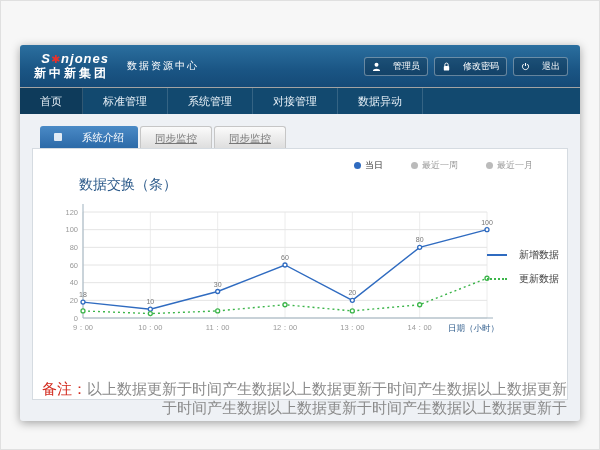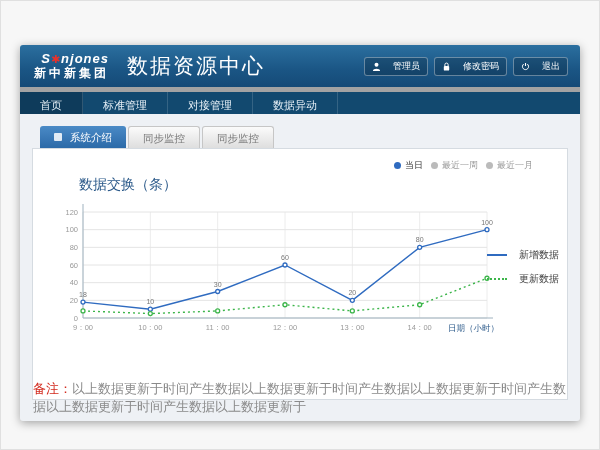--- a/index.html
+++ b/index.html
@@ -23,84 +23,85 @@
     height:42px;
     background:linear-gradient(180deg,#2b6f9f 0%,#1a5584 60%,#154a77 100%);
     display:flex; align-items:center;
     color:#fff;
     text-align:right;
   }
   .logo { margin-left:14px; line-height:1.1; cursor:pointer; }
   .logo-top { font-size:13px; font-weight:bold; font-style:italic; letter-spacing:1px; }
   .logo-mark { color:#e8312a; font-style:normal; font-size:11px; }
   .logo-bottom { font-size:12px; font-weight:bold; letter-spacing:3px; }
-  .app-title { margin-left:18px; font-size:21px; letter-spacing:2px; }
+  .app-title { margin-left:18px; font-size:10px; letter-spacing:2px; }
   .header-actions { margin-left:auto; margin-right:12px; display:flex; gap:6px; }
   .hbtn {
     display:flex; align-items:center; gap:12px;
     font-size:9px; color:#fff;
     background:rgba(0,0,0,0.18);
     border:1px solid rgba(255,255,255,0.35);
     border-radius:3px;
     padding:2px 7px;
     cursor:pointer;
   }
   .hbtn svg { display:block; }
   
   .nav {
     height:27px;
     background:#12496f;
-    border-top:5px solid #a3a3a3;
+    border-top:1px solid #a3a3a3;
     display:flex;
   }
   .nav-item {
     line-height:26px; padding:0 20px;
     font-size:11px; color:#e8f1f8;
     border-right:1px solid rgba(255,255,255,0.15);
     cursor:pointer;
   }
   .nav-item.active { background:rgba(0,0,0,0.18); }
   
   .content { padding:12px 12px 0; }
   .tabs { display:flex; gap:2px; margin-left:8px; }
   .tab {
     line-height:22px; height:22px; padding:0 14px;
     font-size:10.5px; border-radius:3px 3px 0 0; cursor:pointer;
-    display:flex; align-items:center; gap:8px;
+    display:flex; align-items:center; gap:20px;
   }
   .tab.active {
     background:linear-gradient(180deg,#4a8ac6,#2c6aa8);
     color:#fff;
   }
   .tab.inactive {
     background:linear-gradient(180deg,#fbfbfb,#dedede);
     border:1px solid #c6c6c6; border-bottom:none;
     color:#777;
+    text-decoration:underline;
   }
   .tab-icon { width:8px; height:8px; background:rgba(255,255,255,0.85); display:inline-block; border-radius:1px; }
   .panel {
     background:#fff;
     border:1px solid #d5dbe1;
     height:252px;
     position:relative;
     padding-top:10px;
   }
   
-  .filters { display:flex; justify-content:flex-end; gap:8px; margin-right:34px; font-size:9px; }
+  .filters { display:flex; justify-content:flex-end; gap:28px; margin-right:34px; font-size:9px; }
   .filter { display:flex; align-items:center; gap:4px; color:#999; cursor:pointer; }
   .filter.active { color:#333; }
   .dot { width:7px; height:7px; border-radius:50%; background:#bbb; display:inline-block; }
   .ylabel { margin:4px 0 2px 46px; font-size:14px; color:#2c5a8a; }
   .chart-wrap { position:relative; margin-left:16px; }
   .series-legend { position:absolute; right:-64px; top:52px; font-size:10px; color:#444; }
   .series-legend { right:8px; }
   .series-item { display:flex; align-items:center; gap:12px; margin-bottom:10px; cursor:pointer; }
   .line-sample { width:20px; border-top:2px solid #2f6bc0; display:inline-block; }
   .line-sample.dotted { border-top-style:dotted; }
-  .note { margin-top:34px; text-align:left; font-size:13px; color:#8a8a8a; }
+  .note { margin-top:34px; text-align:right; font-size:15px; color:#8a8a8a; }
   .note-prefix { color:#d22a1e; }
 </style>
 </head>
 <body>
 
 <div class="window">
 
   <div class="header">
     <div class="logo">
       <div class="logo-top"><span>S</span><span class="logo-mark">✱</span><span>njones</span></div>
@@ -134,20 +135,21 @@
             </svg>
         </span>
         <span>退出</span>
       </div>
     </div>
   </div>
 
   <div class="nav">
     <div class="nav-item active">首页</div>
     <div class="nav-item">标准管理</div>
+    <div class="nav-item">系统管理</div>
     <div class="nav-item">对接管理</div>
     <div class="nav-item">数据异动</div>
   </div>
 
   <div class="content">
     <div class="tabs">
       <div class="tab active">
         <span class="tab-icon"></span>
         <span>系统介绍</span>
       </div>

